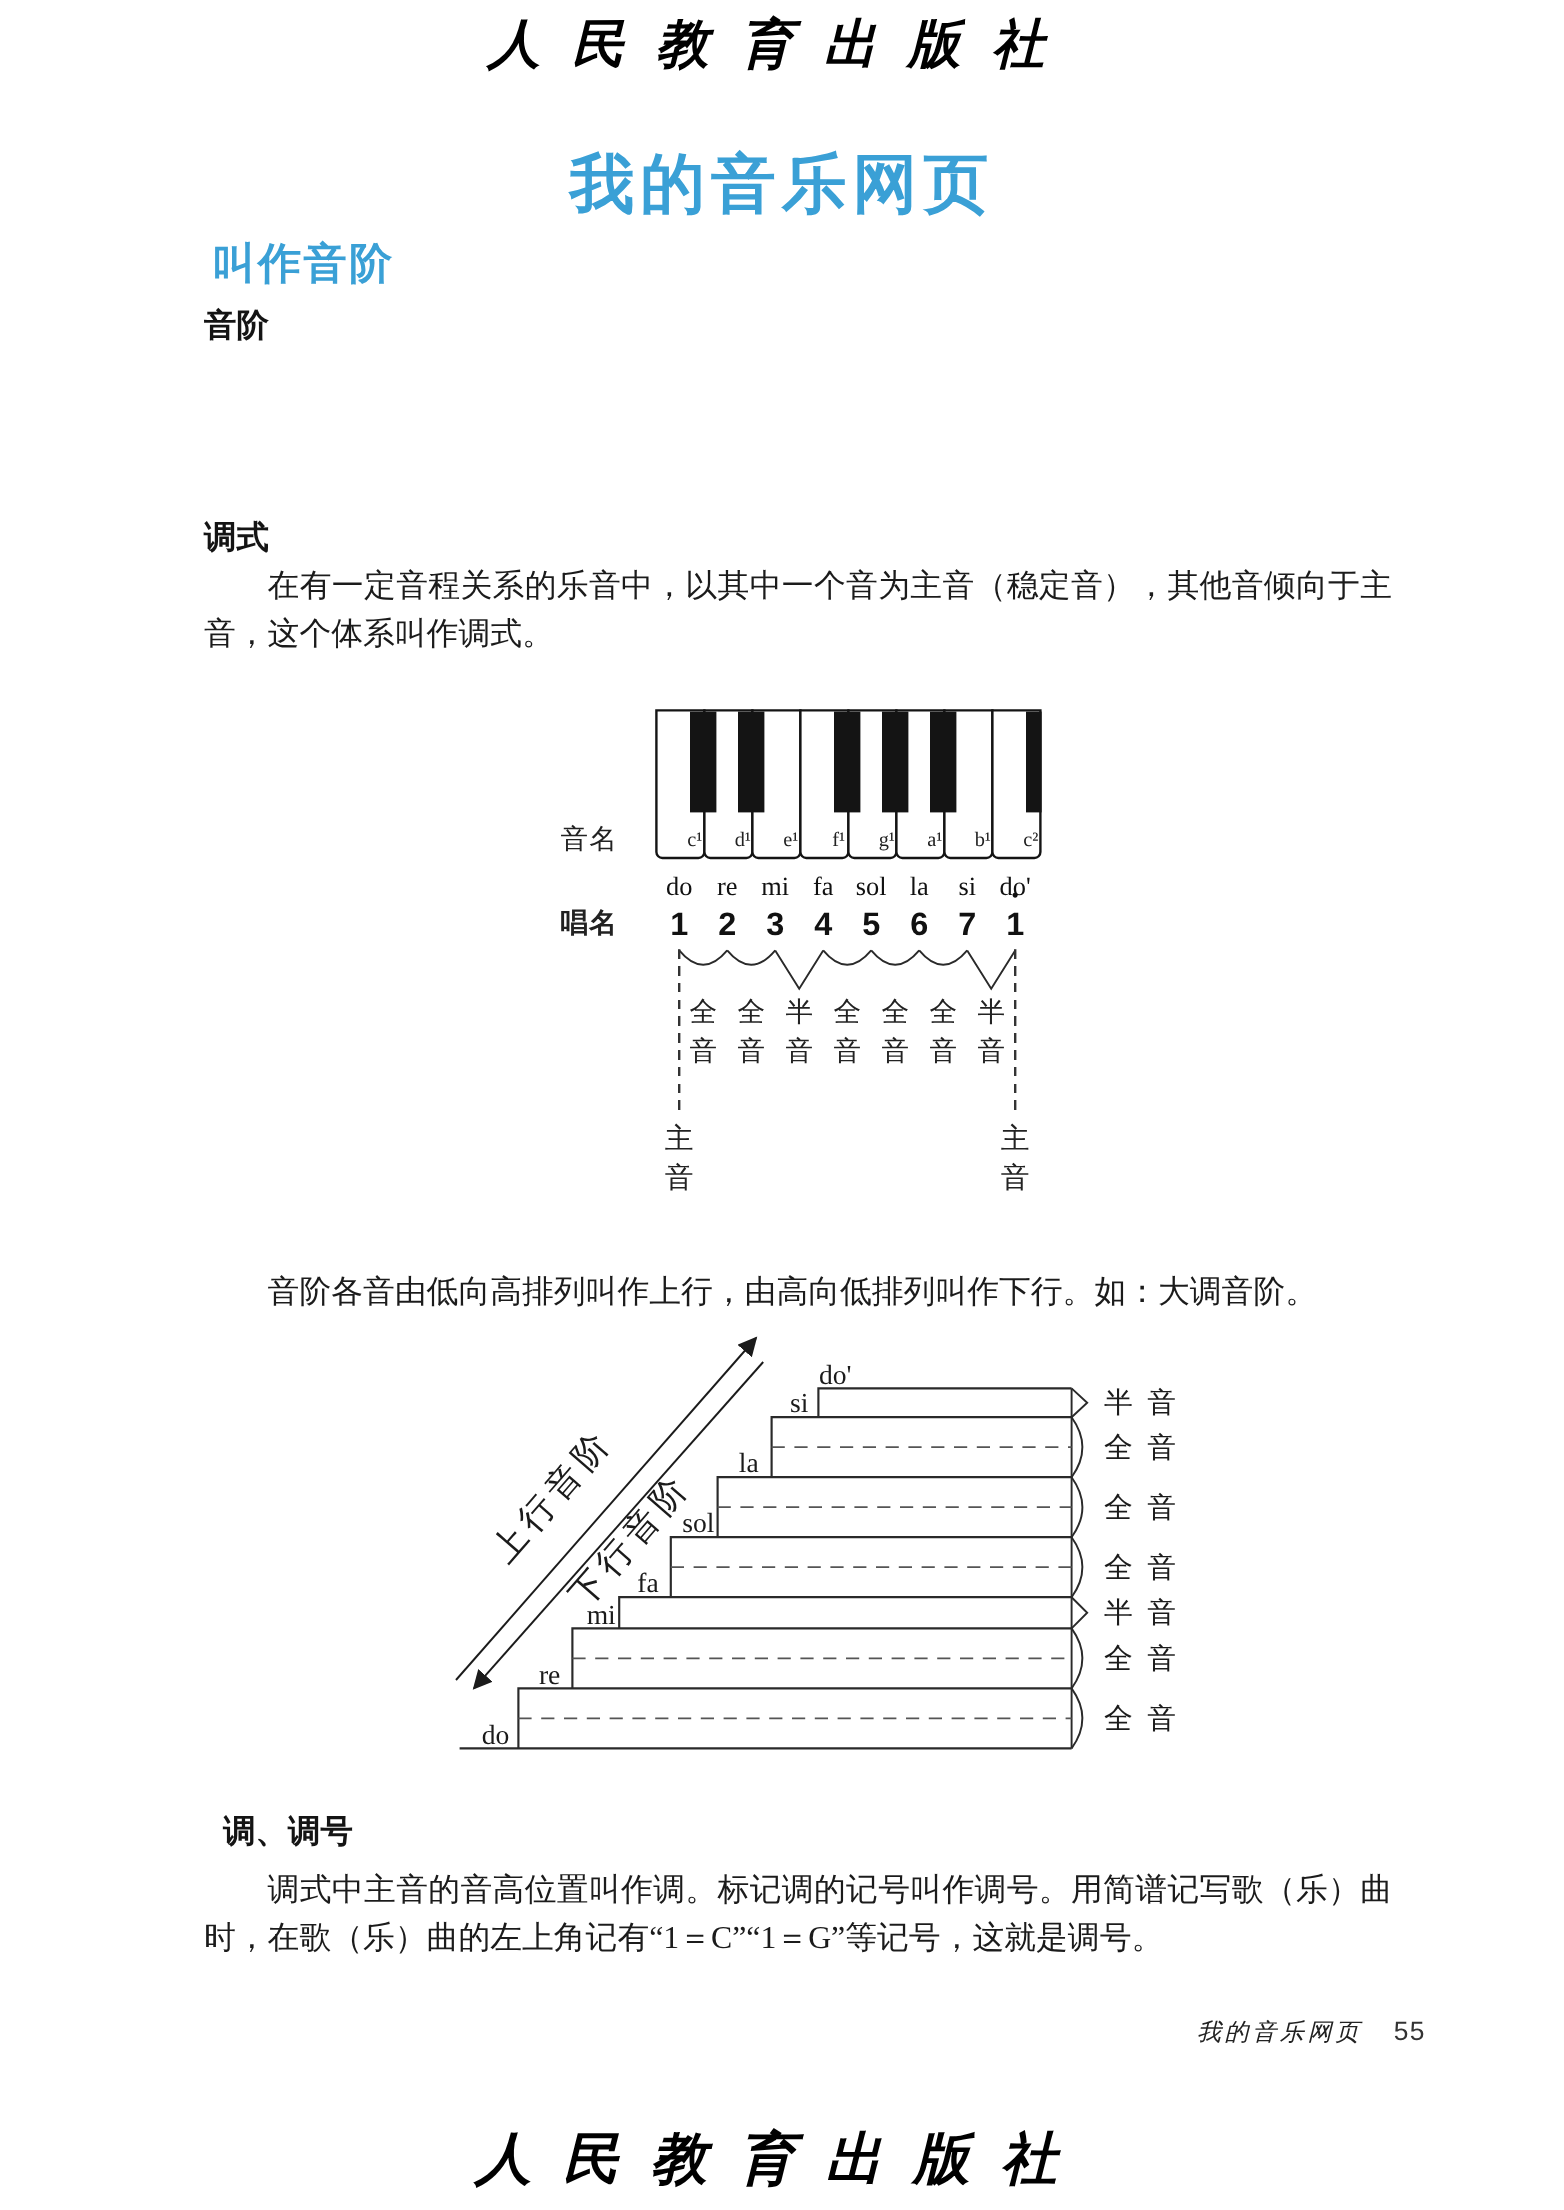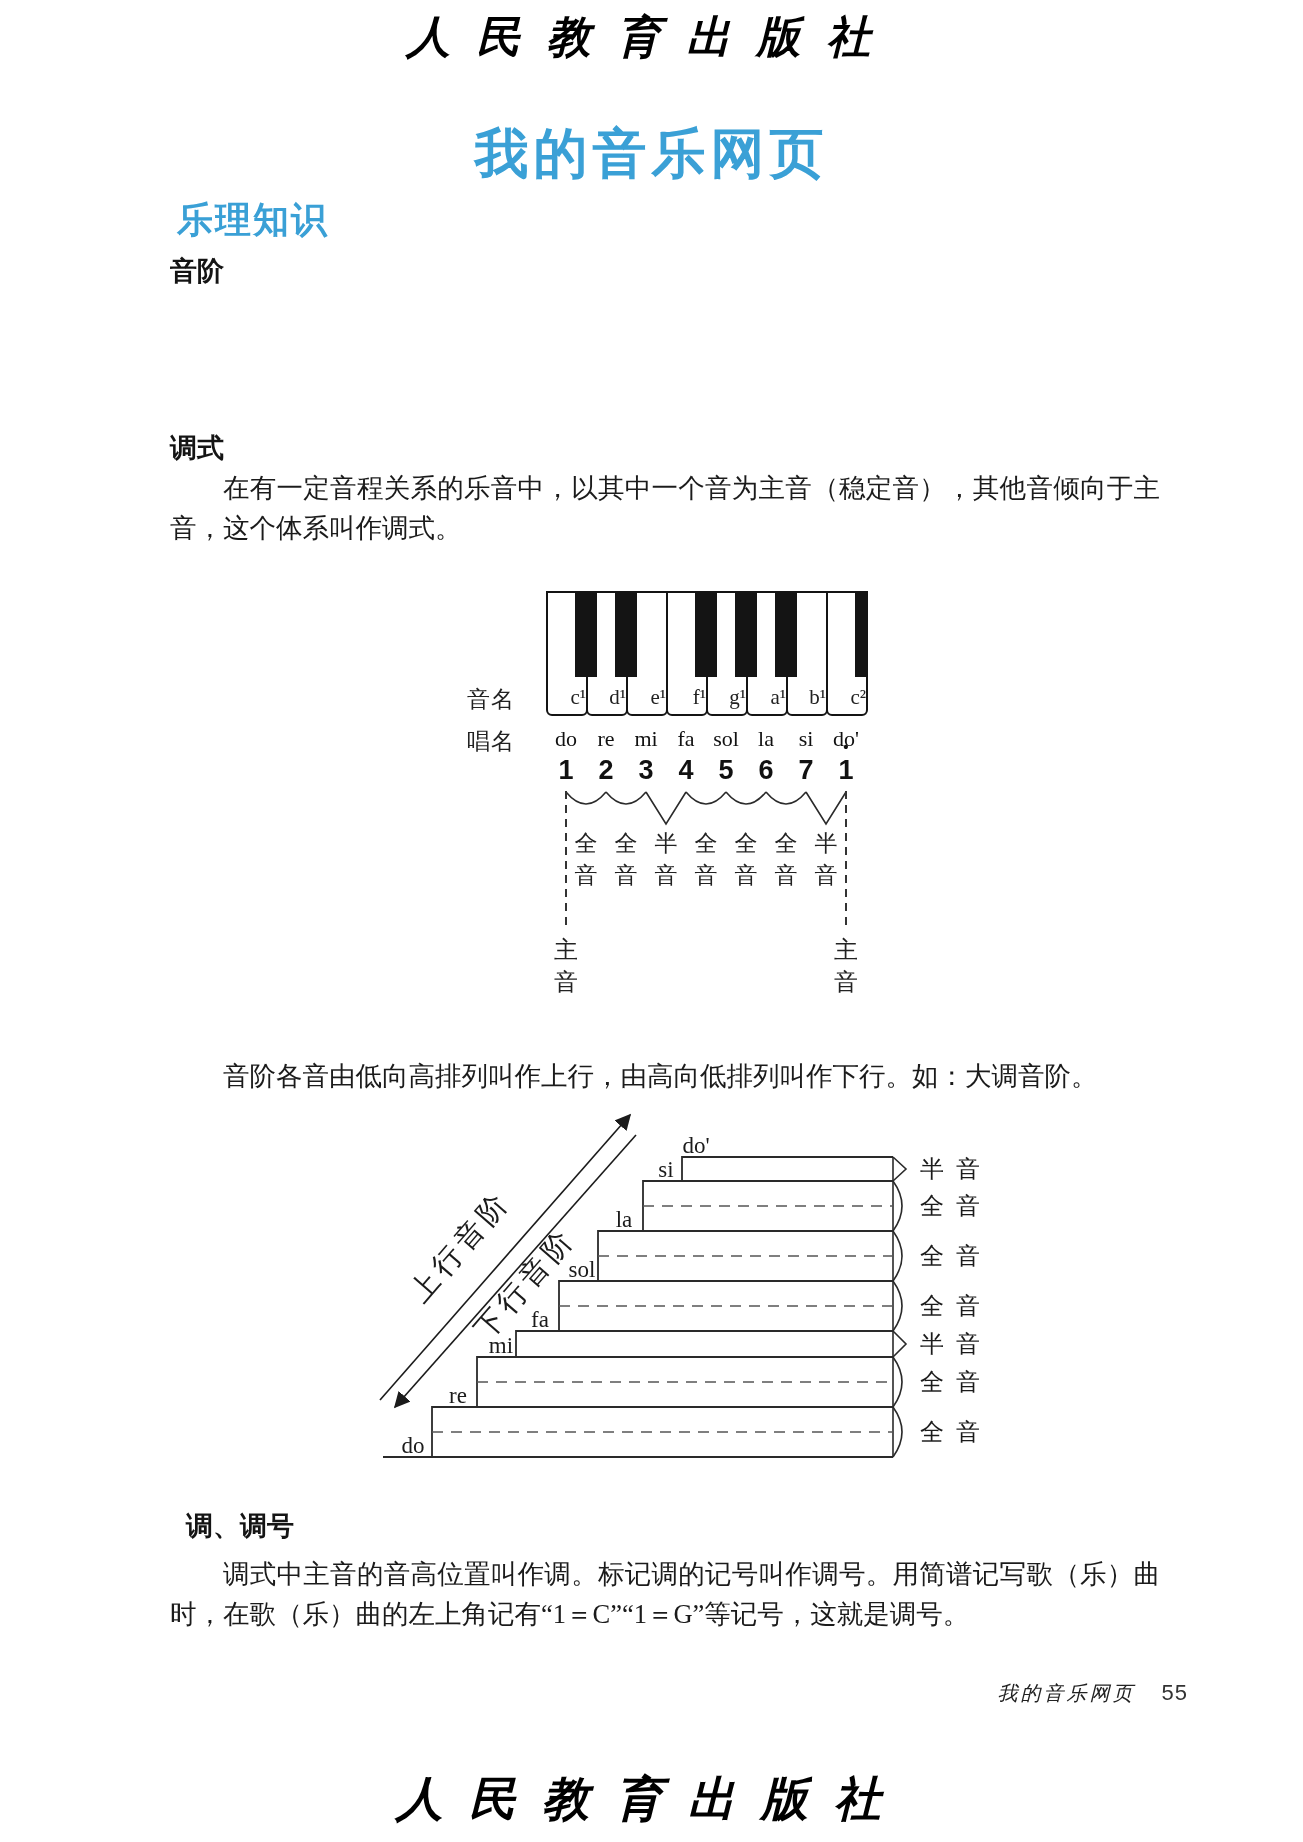--- a/index.html
+++ b/index.html
@@ -14,22 +14,22 @@
         font-weight:900;font-size:54px;letter-spacing:5px;}
   .section-title{color:#3aa0d6;font-family:"Liberation Sans",sans-serif;font-weight:900;
         font-size:36px;letter-spacing:2px;}
   .h2{font-family:"Liberation Sans",sans-serif;font-weight:900;font-size:27px;color:#141414;}
   .para{width:990px;font-size:26.5px;line-height:40px;text-align:justify;text-indent:2em;color:#1b1b1b;}
 
   
   .kb{left:546px;top:591px;width:322px;height:125px;}
   .wkey{position:absolute;top:0;width:42px;height:125px;background:#fff;border:2px solid #141414;
         box-sizing:border-box;border-radius:0 0 6px 6px;}
-  .wkey .klabel{position:absolute;left:0;bottom:4px;width:100%;text-align:right;
-        font-size:21px;font-family:"Liberation Serif",serif;color:#222;}
+  .wkey .klabel{position:absolute;left:12px;bottom:4px;width:100%;text-align:center;
+        font-size:17px;font-family:"Liberation Serif",serif;color:#222;}
   .bkey{position:absolute;top:2px;width:22px;height:84px;background:#141414;}
   .rowlbl{font-size:23px;color:#222;letter-spacing:1px;}
   .solf{width:44px;text-align:center;font-size:22px;color:#111;}
   .numcell{width:40px;text-align:center;font-size:27px;font-weight:bold;
         font-family:"Liberation Sans",sans-serif;color:#111;}
   .numdot{position:absolute;left:0;top:-13px;width:100%;text-align:center;
         font-size:15px;font-weight:bold;line-height:10px;}
   .stack2{width:26px;line-height:32px;font-size:23px;text-align:center;word-break:break-all;color:#222;}
   .vdash{width:2px;background:repeating-linear-gradient(to bottom,#333 0 8px,transparent 8px 14px);}
 
@@ -46,21 +46,21 @@
 </style>
 </head>
 <body>
 
 <div class="page">
 
   <div class="abs logo" style="top:8px;">人民教育出版社</div>
 
   <div class="abs page-title" style="top:118px;">我的音乐网页</div>
 
-  <div class="abs section-title" style="left:177px;top:196px;">乐理知识</div>
+  <div class="abs section-title" style="left:177px;top:196px;">叫作音阶</div>
 
   <div class="abs h2" style="left:170px;top:253px;">音阶</div>
 
   <div class="abs h2" style="left:170px;top:430px;">调式</div>
   <div class="abs para" style="left:170px;top:468px;">在有一定音程关系的乐音中，以其中一个音为主音（稳定音），其他音倾向于主音，这个体系叫作调式。</div>
 
   <div class="abs kb">
     <div class="wkey" style="left:0px;">
         <span class="klabel">c¹</span>
       </div>
@@ -87,21 +87,21 @@
       </div>
     <div class="bkey" style="left:29px;"></div>
     <div class="bkey" style="left:69px;"></div>
     <div class="bkey" style="left:149px;"></div>
     <div class="bkey" style="left:189px;"></div>
     <div class="bkey" style="left:229px;"></div>
     <div class="bkey" style="left:309px;width:13px;"></div>
   </div>
 
   <div class="abs rowlbl" style="left:467px;top:684px;">音名</div>
-  <div class="abs rowlbl" style="left:467px;top:726px;">唱名</div>
+  <div class="abs rowlbl" style="left:467px;top:754px;font-weight:bold;">唱名</div>
 
   <div class="abs solf" style="left:544px;top:726px;">do</div>
   <div class="abs solf" style="left:584px;top:726px;">re</div>
   <div class="abs solf" style="left:624px;top:726px;">mi</div>
   <div class="abs solf" style="left:664px;top:726px;">fa</div>
   <div class="abs solf" style="left:704px;top:726px;">sol</div>
   <div class="abs solf" style="left:744px;top:726px;">la</div>
   <div class="abs solf" style="left:784px;top:726px;">si</div>
   <div class="abs solf" style="left:824px;top:726px;">do'</div>
 

